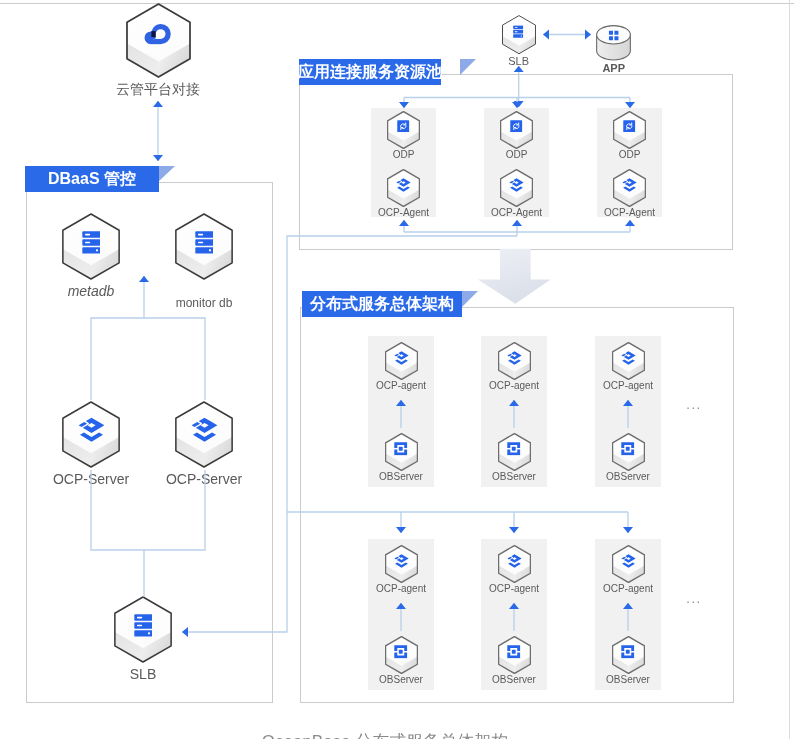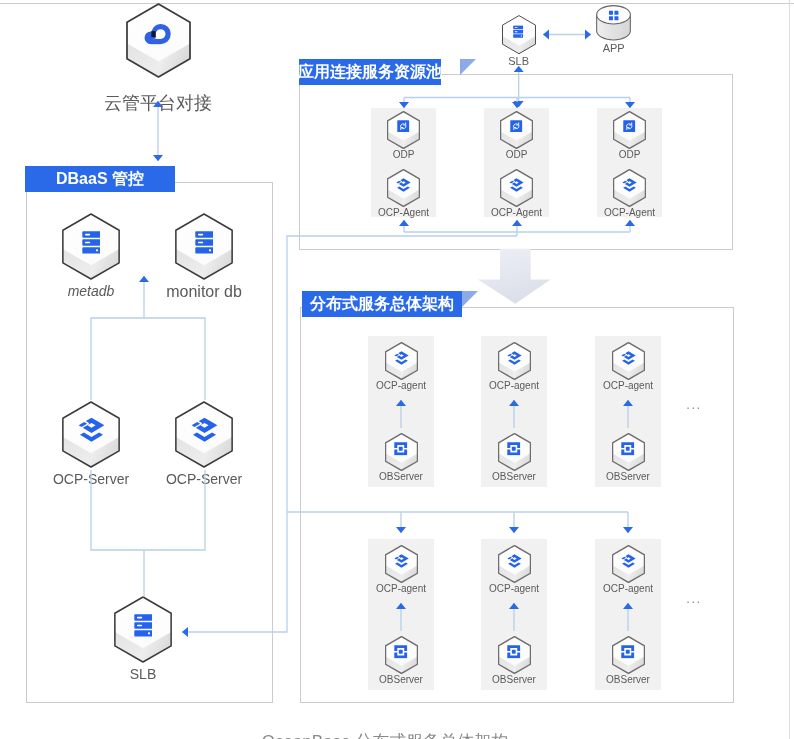--- a/index.html
+++ b/index.html
@@ -104,21 +104,21 @@
   </symbol>
  </defs>
 </svg>
 
 <div id="stage">
   <div class="abs toprule"></div>
   <div class="abs rightrule"></div>
 
   <div class="abs frame" style="left:26px;top:182px;width:247px;height:521px"></div>
   <div class="abs ribbon-tail" style="left:158px;top:166px;border-top:16px solid #8da9e8;border-right:17px solid transparent;"></div>
-  <div class="abs ribbon" style="left:25px;top:166px;width:150px;text-align:right;">
+  <div class="abs ribbon" style="left:25px;top:166px;width:134px;text-align:right;">
       <span>DBaaS 管控</span>
     </div>
 
   <div class="abs frame" style="left:299px;top:74px;width:434px;height:176px"></div>
   <div class="abs ribbon-tail" style="left:460px;top:59px;border-top:16px solid #8da9e8;border-right:16px solid transparent;"></div>
   <div class="abs ribbon" style="left:299px;top:59px;width:142px;">
       <span>应用连接服务资源池</span>
     </div>
 
   <div class="abs frame" style="left:300px;top:307px;width:434px;height:396px"></div>
@@ -127,40 +127,40 @@
       <span>分布式服务总体架构</span>
     </div>
 
   <div class="node" style="left:103px;top:2.5px;width:110px;">
     <svg class="hexsvg" style="margin-left:22.5px" width="65" height="75" viewBox="0 0 60 69.28">
         <use href="#hexcube" width="60" height="69.28"></use>
       </svg>
     <svg class="abs ico" style="left:41px;top:20.5px" width="28" height="21.8" viewBox="0 0 22.4 17.4">
         <use href="#ic-cloud" width="22.4" height="17.4"></use>
       </svg>
-    <div class="cap" style="font-size:18px;margin-top:15px">云管平台对接</div>
+    <div class="cap" style="font-size:14px;margin-top:3px">云管平台对接</div>
   </div>
 
   <div class="node" style="left:36.0px;top:212.5px;width:110.0px;font-style:italic;">
     <svg class="hexsvg" style="margin-left:26.0px" width="58.0" height="67.0" viewBox="0 0 60 69.28">
         <use href="#hexcube" width="60" height="69.28"></use>
       </svg>
     <svg class="abs ico" style="left:45.60px;top:18.30px" width="18.80" height="22.90" viewBox="0 0 19.2 23.4">
         <use href="#ic-database" width="19.2" height="23.4"></use>
       </svg>
     <div class="cap" style="font-size:14px;margin-top:3px">metadb</div>
   </div>
   <div class="node" style="left:149.0px;top:212.5px;width:110.0px;">
     <svg class="hexsvg" style="margin-left:26.0px" width="58.0" height="67.0" viewBox="0 0 60 69.28">
         <use href="#hexcube" width="60" height="69.28"></use>
       </svg>
     <svg class="abs ico" style="left:45.60px;top:18.30px" width="18.80" height="22.90" viewBox="0 0 19.2 23.4">
         <use href="#ic-database" width="19.2" height="23.4"></use>
       </svg>
-    <div class="cap" style="font-size:16px;margin-top:3px">monitor db</div>
+    <div class="cap" style="font-size:12px;margin-top:17px">monitor db</div>
   </div>
   <div class="node" style="left:36.0px;top:400.5px;width:110.0px;">
     <svg class="hexsvg" style="margin-left:26.0px" width="58.0" height="67.0" viewBox="0 0 60 69.28">
         <use href="#hexcube" width="60" height="69.28"></use>
       </svg>
     <svg class="abs ico" style="left:41.50px;top:16.00px" width="27.00" height="26.50" viewBox="0 0 26 25.5">
         <use href="#ic-ocp" width="26" height="25.5"></use>
       </svg>
     <div class="cap" style="font-size:14px;margin-top:3px">OCP-Server</div>
   </div>
@@ -185,21 +185,21 @@
 
   <div class="node" style="left:483.7px;top:15.3px;width:70.0px;">
     <svg class="hexsvg" style="margin-left:18.0px" width="34.0" height="39.3" viewBox="0 0 60 69.28">
         <use href="#hexcube" width="60" height="69.28"></use>
       </svg>
     <svg class="abs ico" style="left:29.80px;top:10.20px" width="10.40" height="13.30" viewBox="0 0 19.2 23.4">
         <use href="#ic-database" width="19.2" height="23.4"></use>
       </svg>
     <div class="cap" style="font-size:11px;margin-top:0px">SLB</div>
   </div>
-  <div class="node" style="left:578.7px;top:5px;width:70px;">
+  <div class="node" style="left:578.7px;top:25px;width:70px;font-weight:bold;">
     <svg class="hexsvg" style="margin-left:17.5px" width="35" height="36.5" viewBox="0 0 35 36.5">
       <path d="M0.65 9.85 V25.8 a16.85 9.2 0 0 0 33.7 0 V9.85 Z" fill="url(#gCylBody)" stroke="#6a6a6a" stroke-width="1.1"></path>
       <ellipse cx="17.5" cy="9.85" rx="16.85" ry="9.2" fill="#fcfcfc" stroke="#6a6a6a" stroke-width="1.1"></ellipse>
     </svg>
     <svg class="abs ico" style="left:29.3px;top:5.3px" width="11.4" height="11.2" viewBox="0 0 24 23.6">
         <use href="#ic-appgrid" width="24" height="23.6"></use>
       </svg>
     <div class="cap" style="font-size:11px;margin-top:0px">APP</div>
   </div>
 

